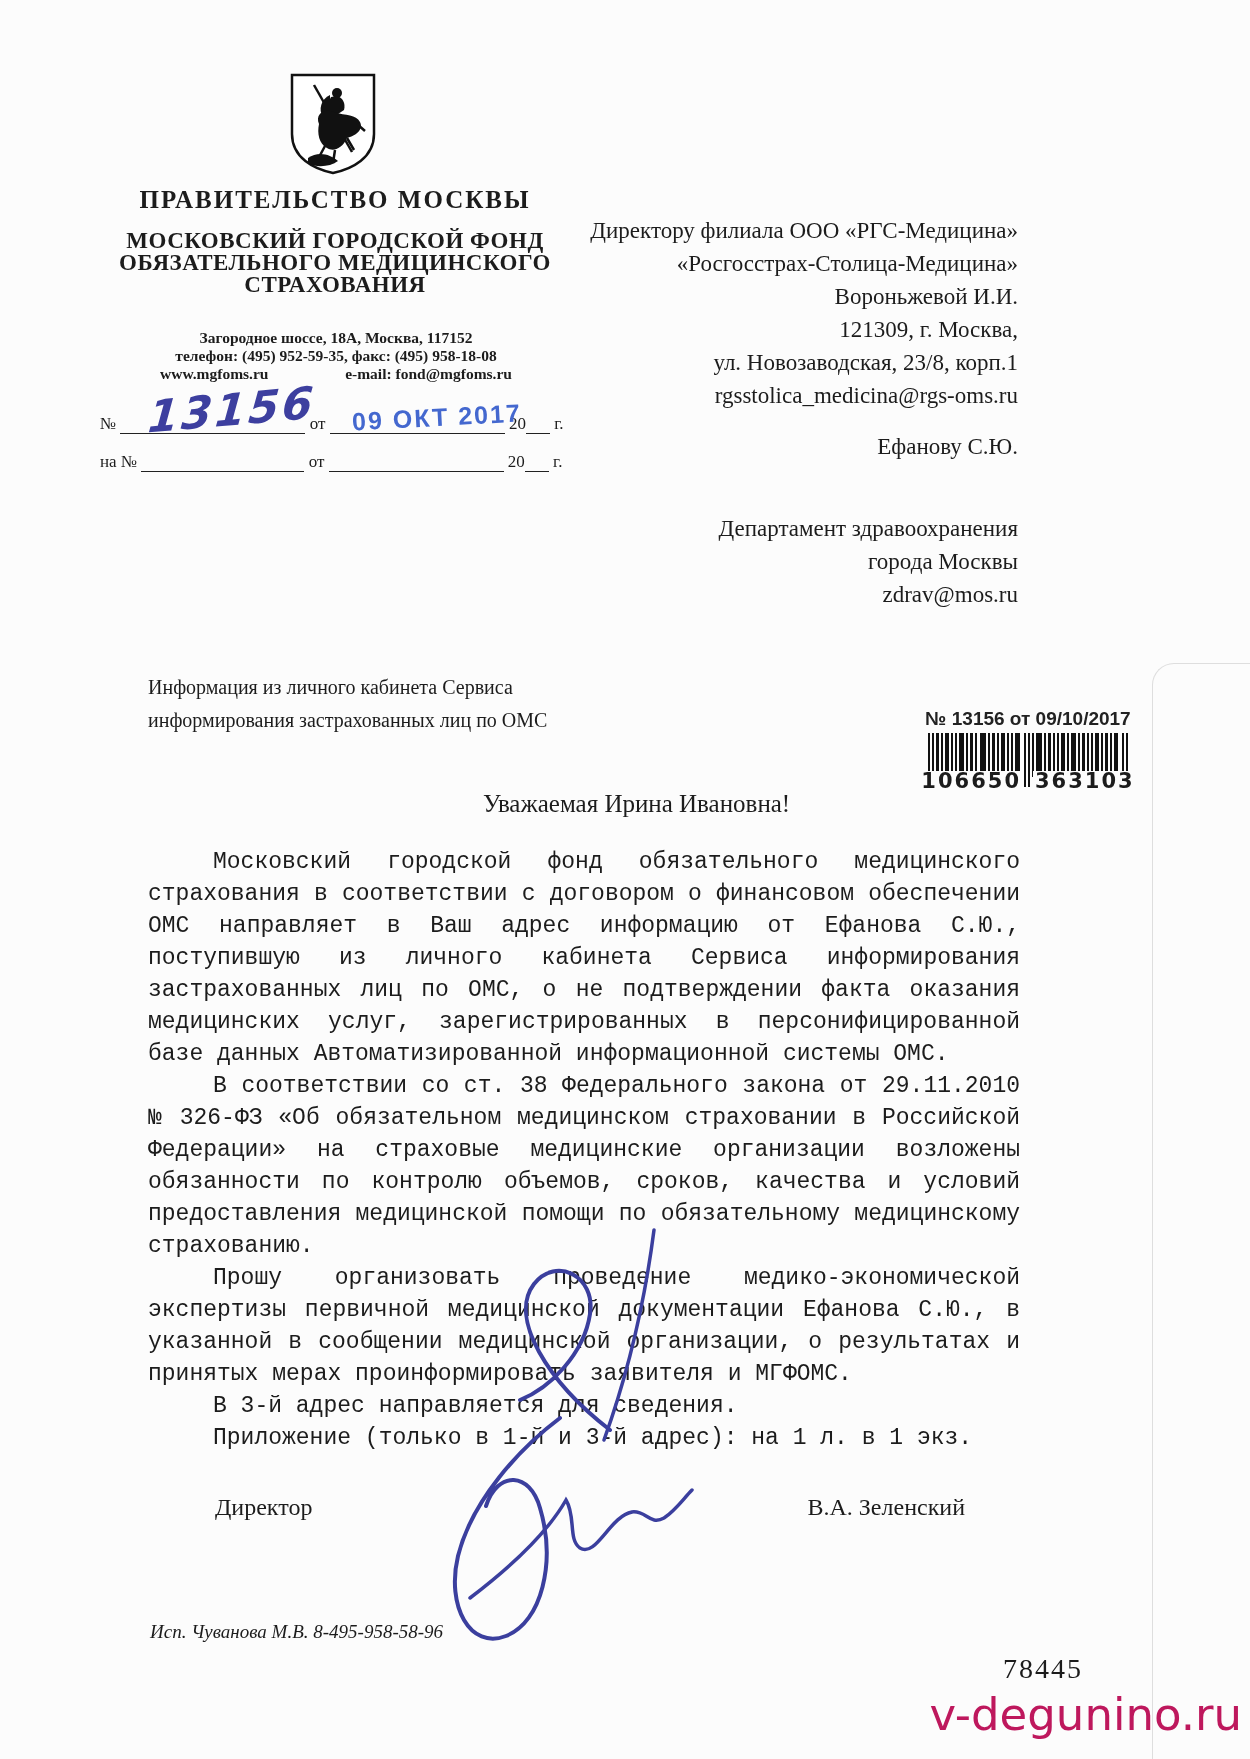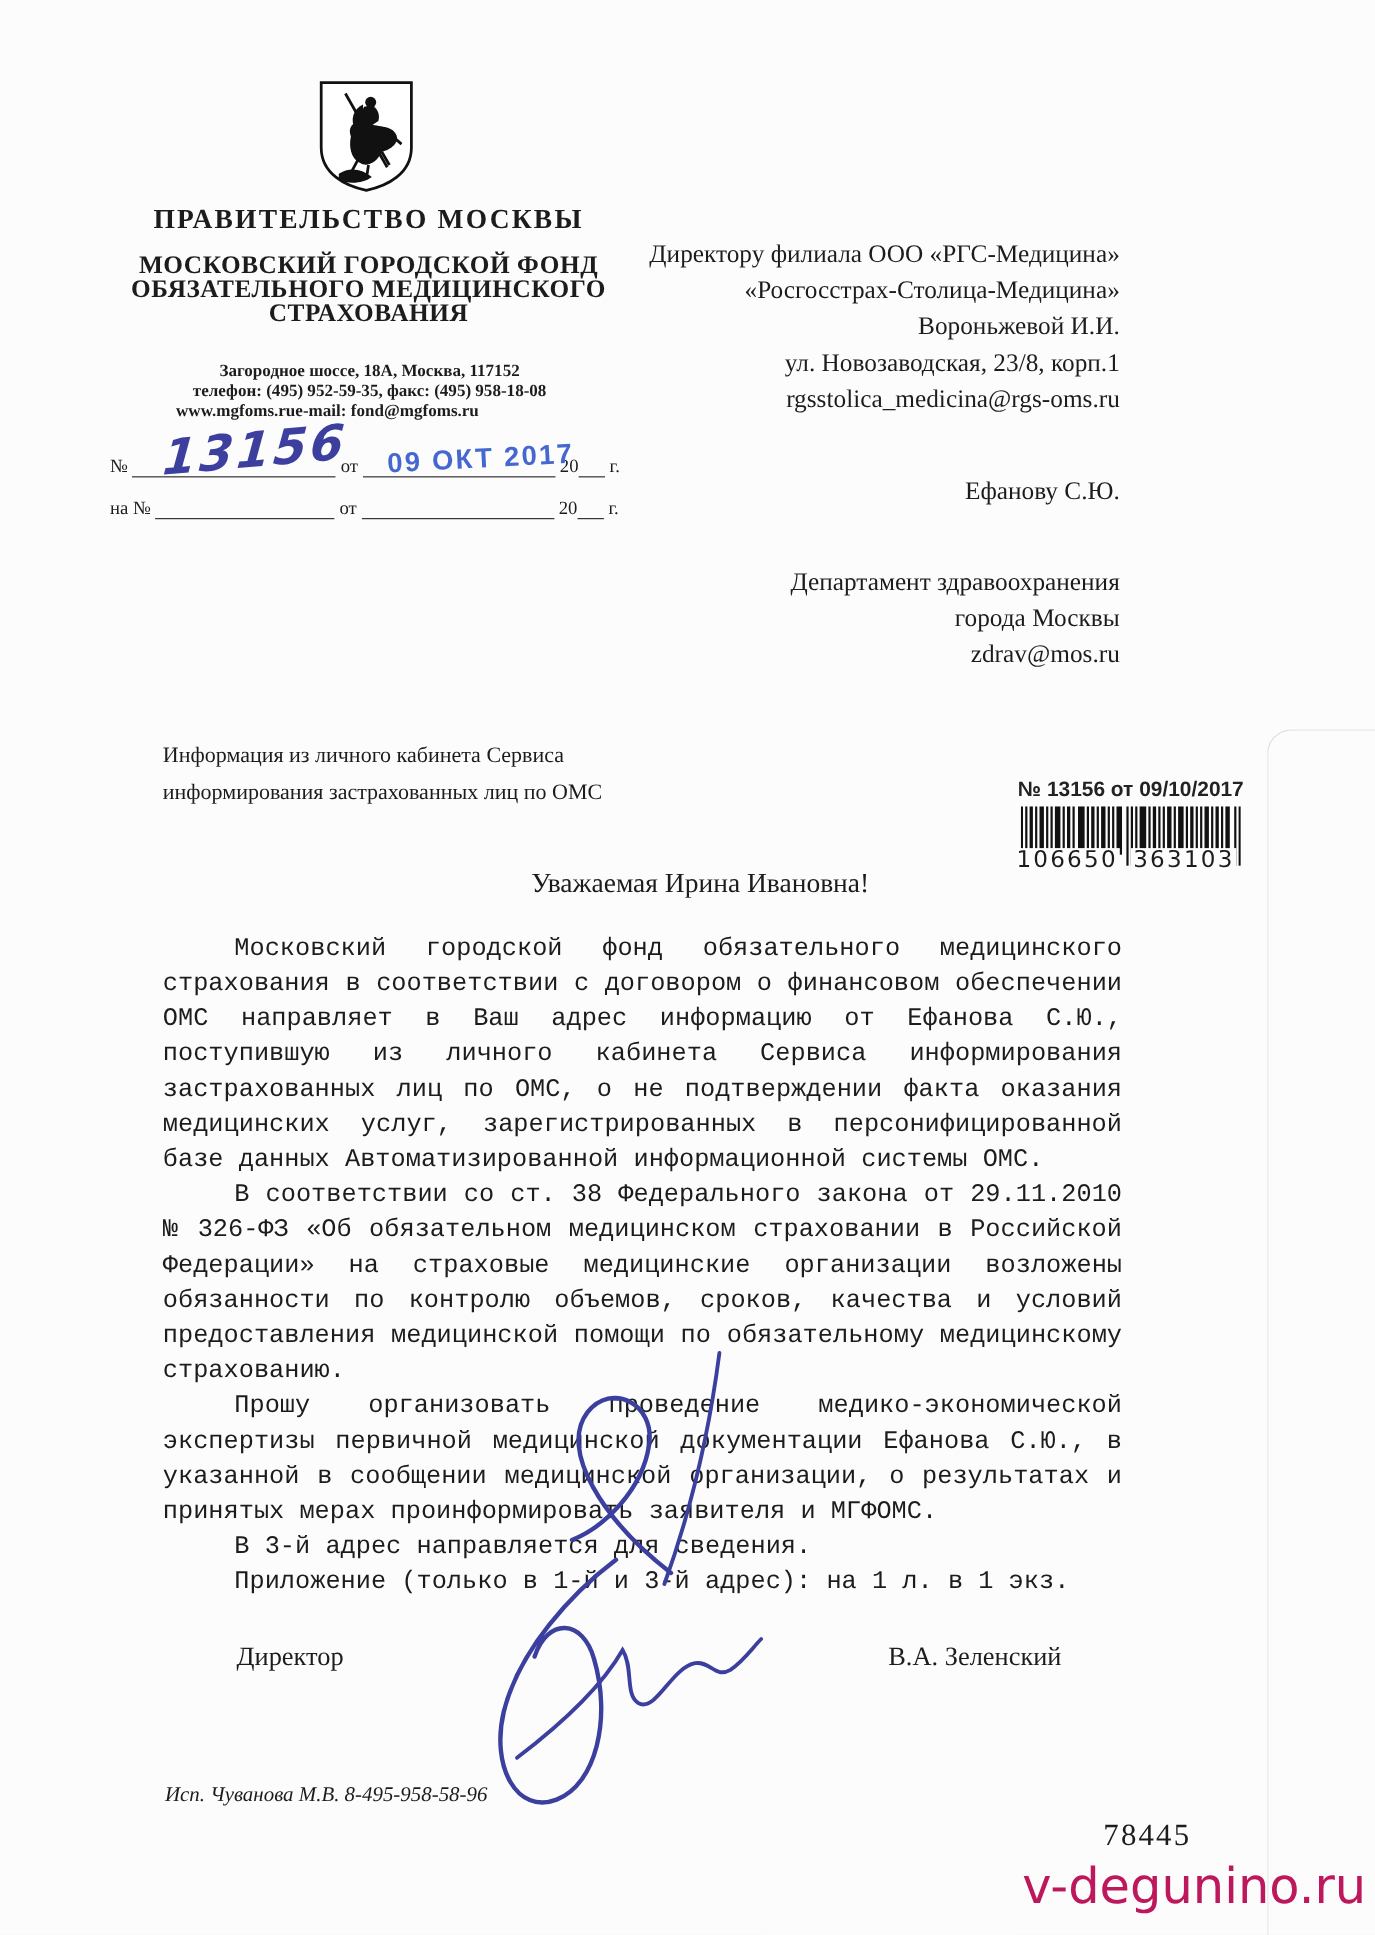--- a/index.html
+++ b/index.html
@@ -11,21 +11,21 @@
   .abs{position:absolute;}
 
   
   .crest{left:289px;top:72px;width:88px;height:104px;}
   .gov-title{left:115px;top:186px;width:440px;text-align:center;
     font-weight:bold;font-size:25px;letter-spacing:2px;}
   .org-name{left:115px;top:230px;width:440px;text-align:center;
     font-weight:bold;font-size:23px;line-height:22px;letter-spacing:.5px;}
   .lh-address{left:160px;top:329px;width:352px;text-align:center;
     font-weight:bold;font-size:15.5px;line-height:17.5px;}
-  .lh-www{display:flex;justify-content:flex-start;margin-top:1px;}
+  .lh-www{display:flex;justify-content:space-between;margin-top:1px;}
 
   
   .ref-row{left:100px;top:414px;width:510px;font-size:17px;}
   .ref-row2{left:100px;top:452px;width:510px;font-size:17px;}
   .u{display:inline-block;border-bottom:1.5px solid #222;height:18px;vertical-align:bottom;}
   .ref-no-line .u1{width:185px;} .ref-no-line .u2{width:175px;} .ref-no-line .u3{width:24px;}
   .hand-number{left:148px;top:384px;font-size:44px;font-style:italic;font-weight:bold;
     font-family:"DejaVu Sans",sans-serif;color:#3d3f9f;
     transform:rotate(-5deg) skewX(-10deg);letter-spacing:3px;}
   .date-stamp{left:352px;top:403px;font-family:"Liberation Sans",sans-serif;
@@ -37,22 +37,22 @@
   .recipient2{right:232px;top:434px;text-align:left;font-size:23px;white-space:nowrap;}
   .recipient3{right:232px;top:512px;text-align:right;font-size:23px;line-height:33px;white-space:nowrap;}
 
   
   .info-note{left:148px;top:671px;font-size:20px;line-height:33px;}
 
   
   .barcode{left:922px;top:708px;width:212px;text-align:center;}
   .barcode-label{font-family:"Liberation Sans",sans-serif;font-weight:600;font-size:19px;color:#222;}
   .barcode-wrap{position:relative;margin-top:3px;height:58px;}
-  .barcode-digits{position:absolute;top:38px;left:0;width:100%;display:flex;gap:10px;
-    font-family:"DejaVu Sans",sans-serif;font-weight:normal;font-size:21px;letter-spacing:2px;}
+  .barcode-digits{position:absolute;top:38px;left:0;width:100%;display:flex;justify-content:center;gap:10px;
+    font-family:"DejaVu Sans",sans-serif;font-weight:bold;font-size:21px;letter-spacing:2px;}
   .barcode-digits span{background:#fcfcfc;padding:0 2px;line-height:20px;}
 
   
   .salutation{left:483px;top:790px;font-size:25px;}
   .body-text{left:148px;top:846px;width:872px;font-size:23px;line-height:32px;text-align:justify;}
   .body-text p{margin:0;text-indent:65px;font-family:Liberation Mono, monospace;}
   .attachment{margin-top:30px;}
 
   
   .sig-title{left:215px;top:1494px;font-size:24px;}
@@ -121,20 +121,21 @@
     <span>г.</span>
   </div>
 
   <div class="abs hand-number">13156</div>
   <div class="abs date-stamp">09 ОКТ 2017</div>
 
   <div class="abs recipient">
     <div>Директору филиала ООО «РГС-Медицина»</div>
     <div>«Росгосстрах-Столица-Медицина»</div>
     <div>Вороньжевой И.И.</div>
+    <div>121309, г. Москва,</div>
     <div>ул. Новозаводская, 23/8, корп.1</div>
     <div>rgsstolica_medicina@rgs-oms.ru</div>
   </div>
   <div class="abs recipient2">Ефанову С.Ю.</div>
   <div class="abs recipient3">
     <div>Департамент здравоохранения</div>
     <div>города Москвы</div>
     <div>zdrav@mos.ru</div>
   </div>
 

